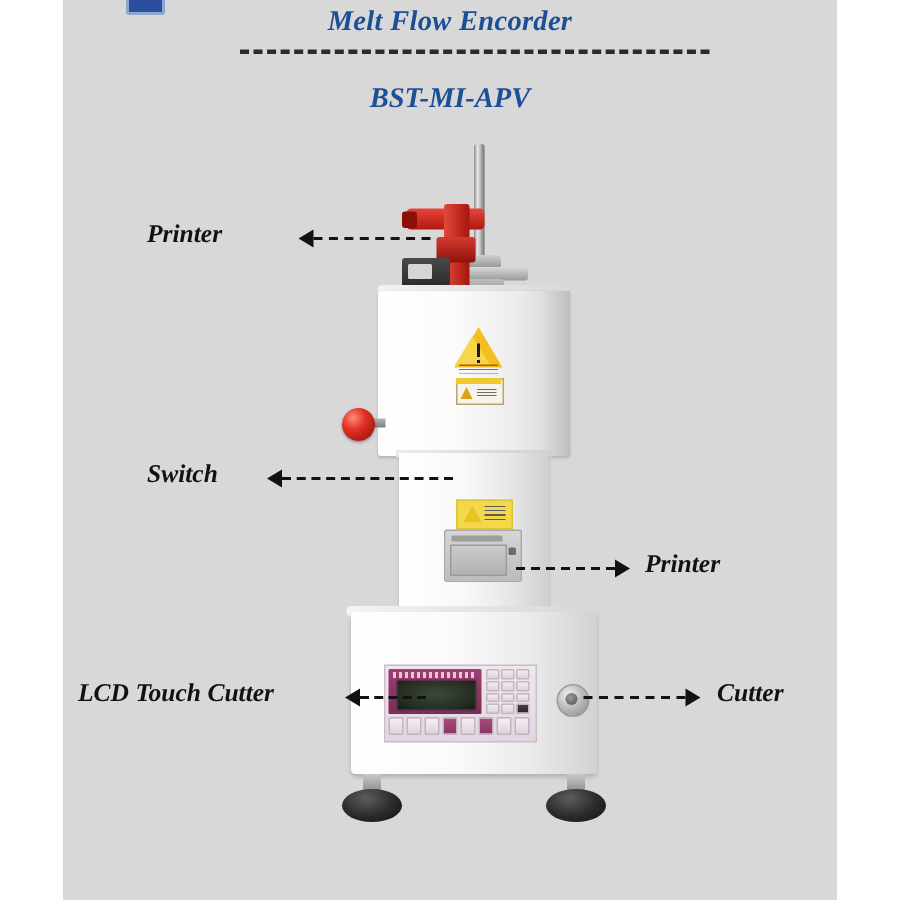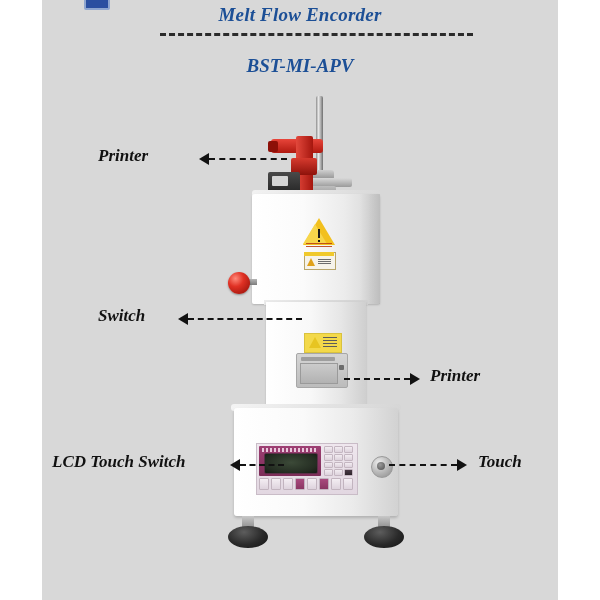--- a/index.html
+++ b/index.html
@@ -436,21 +436,21 @@
   <div class="arrowhead ah-left" style="left:199px;top:153px;"></div>
 
   <div class="callout cal-cutter">Switch</div>
   <div class="arrow" style="left:188px;top:318px;width:114px;"></div>
   <div class="arrowhead ah-left" style="left:178px;top:313px;"></div>
 
   <div class="callout cal-printer">Printer</div>
   <div class="arrow" style="left:344px;top:378px;width:66px;"></div>
   <div class="arrowhead ah-right" style="left:410px;top:373px;"></div>
 
-  <div class="callout cal-lcd">LCD Touch Switch</div>
+  <div class="callout cal-lcd">LCD Touch Cutter</div>
   <div class="arrow" style="left:240px;top:464px;width:44px;"></div>
   <div class="arrowhead ah-left" style="left:230px;top:459px;"></div>
 
-  <div class="callout cal-switch">Touch</div>
+  <div class="callout cal-switch">Cutter</div>
   <div class="arrow" style="left:389px;top:464px;width:68px;"></div>
   <div class="arrowhead ah-right" style="left:457px;top:459px;"></div>
 
 </div>
 
 </body></html>

